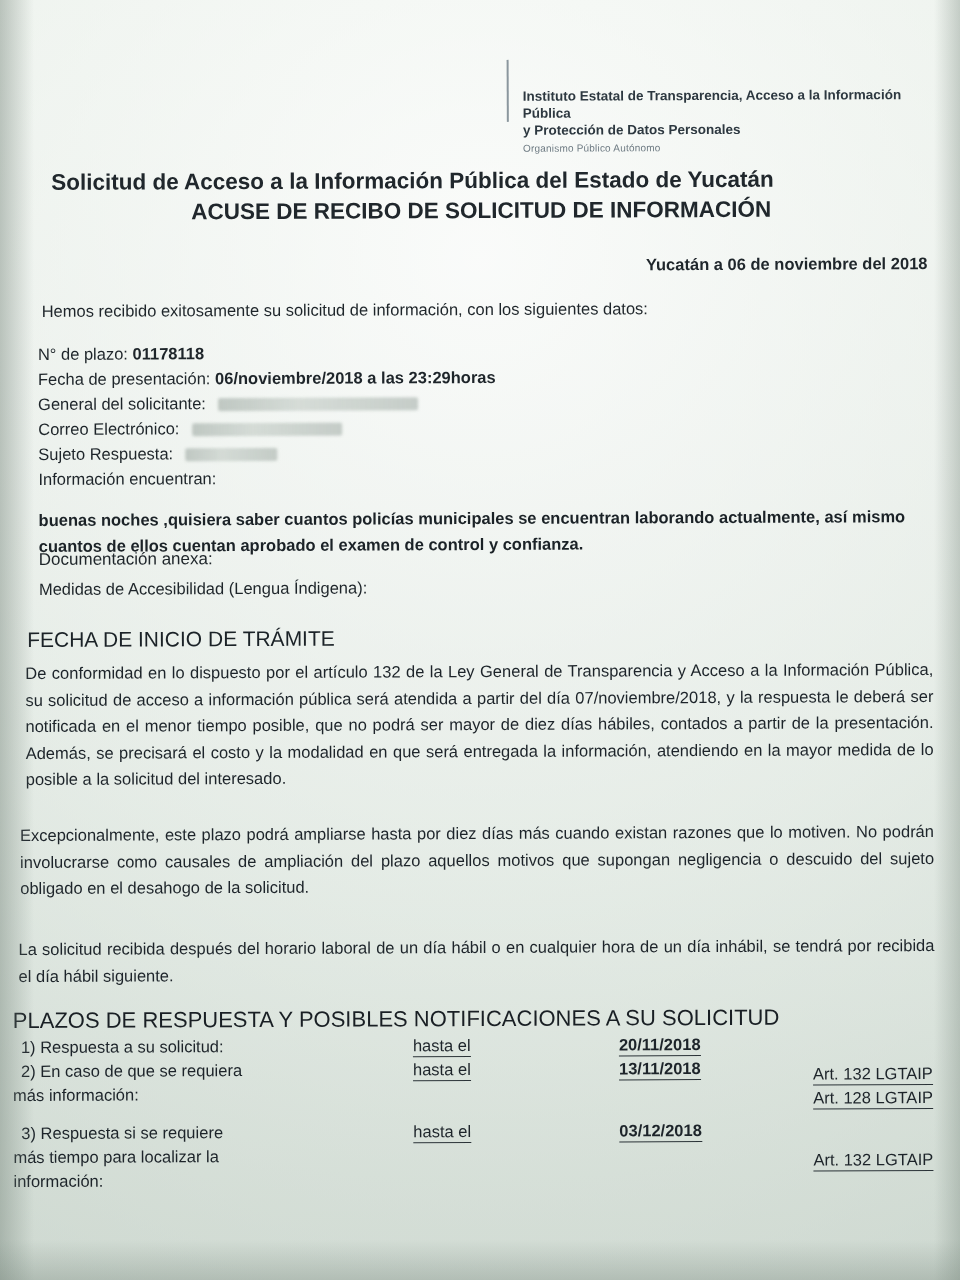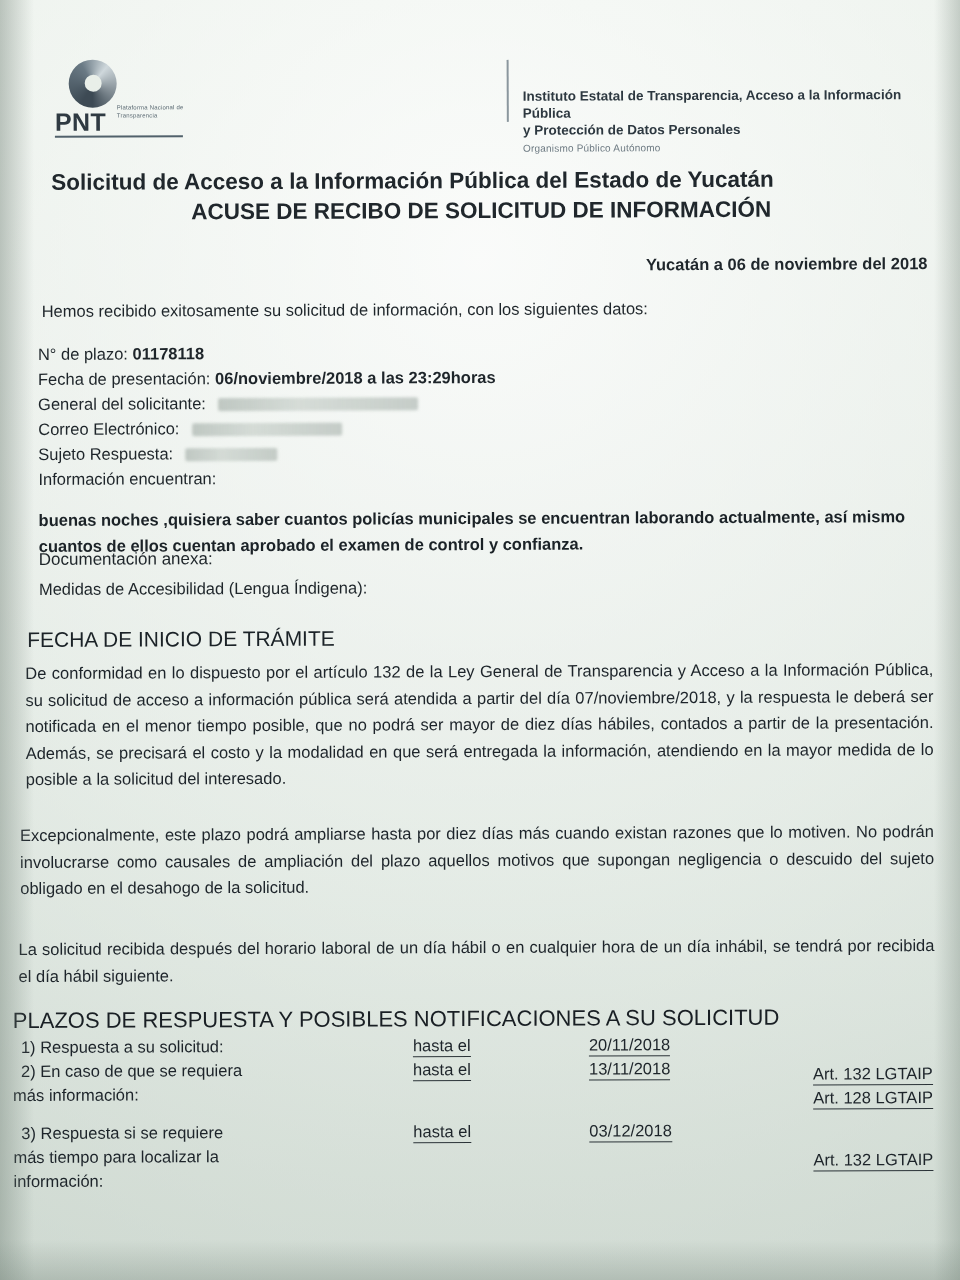--- a/index.html
+++ b/index.html
@@ -333,23 +333,23 @@
   }
   .plazo-hasta {
     position: absolute;
     left: 400px;
     top: 0;
     border-bottom: 1.5px solid #2b3338;
     padding-bottom: 1px;
   }
   .plazo-date {
     position: absolute;
-    left: 576px;
+    left: 606px;
     top: 0;
-    font-weight: 400;
+    font-weight: 700;
     border-bottom: 1.5px solid #2b3338;
     padding-bottom: 1px;
   }
   .plazo-art {
     position: absolute;
     left: 800px;
     top: 0;
     border-bottom: 1.5px solid #2b3338;
     padding-bottom: 1px;
     margin-top: 30px;
@@ -366,26 +366,20 @@
 </style>
 </head>
 <body>
 
 <div class="paper"></div>
 
 <div class="content skew">
 
   <div class="header">
 
-    <div class="pnt">
-      <div class="pnt-swirl"></div>
-      <div class="pnt-word">PNT</div>
-      <div class="pnt-sub">Plataforma Nacional de Transparencia</div>
-      <div class="pnt-rule"></div>
-    </div>
 
 
     <div class="divider-v"></div>
 
     <div class="inst">
       <div class="inst-l1">Instituto Estatal de Transparencia, Acceso a la Información Pública</div>
       <div class="inst-l2">y Protección de Datos Personales</div>
       <div class="inst-l3">Organismo Público Autónomo</div>
     </div>
   </div>

